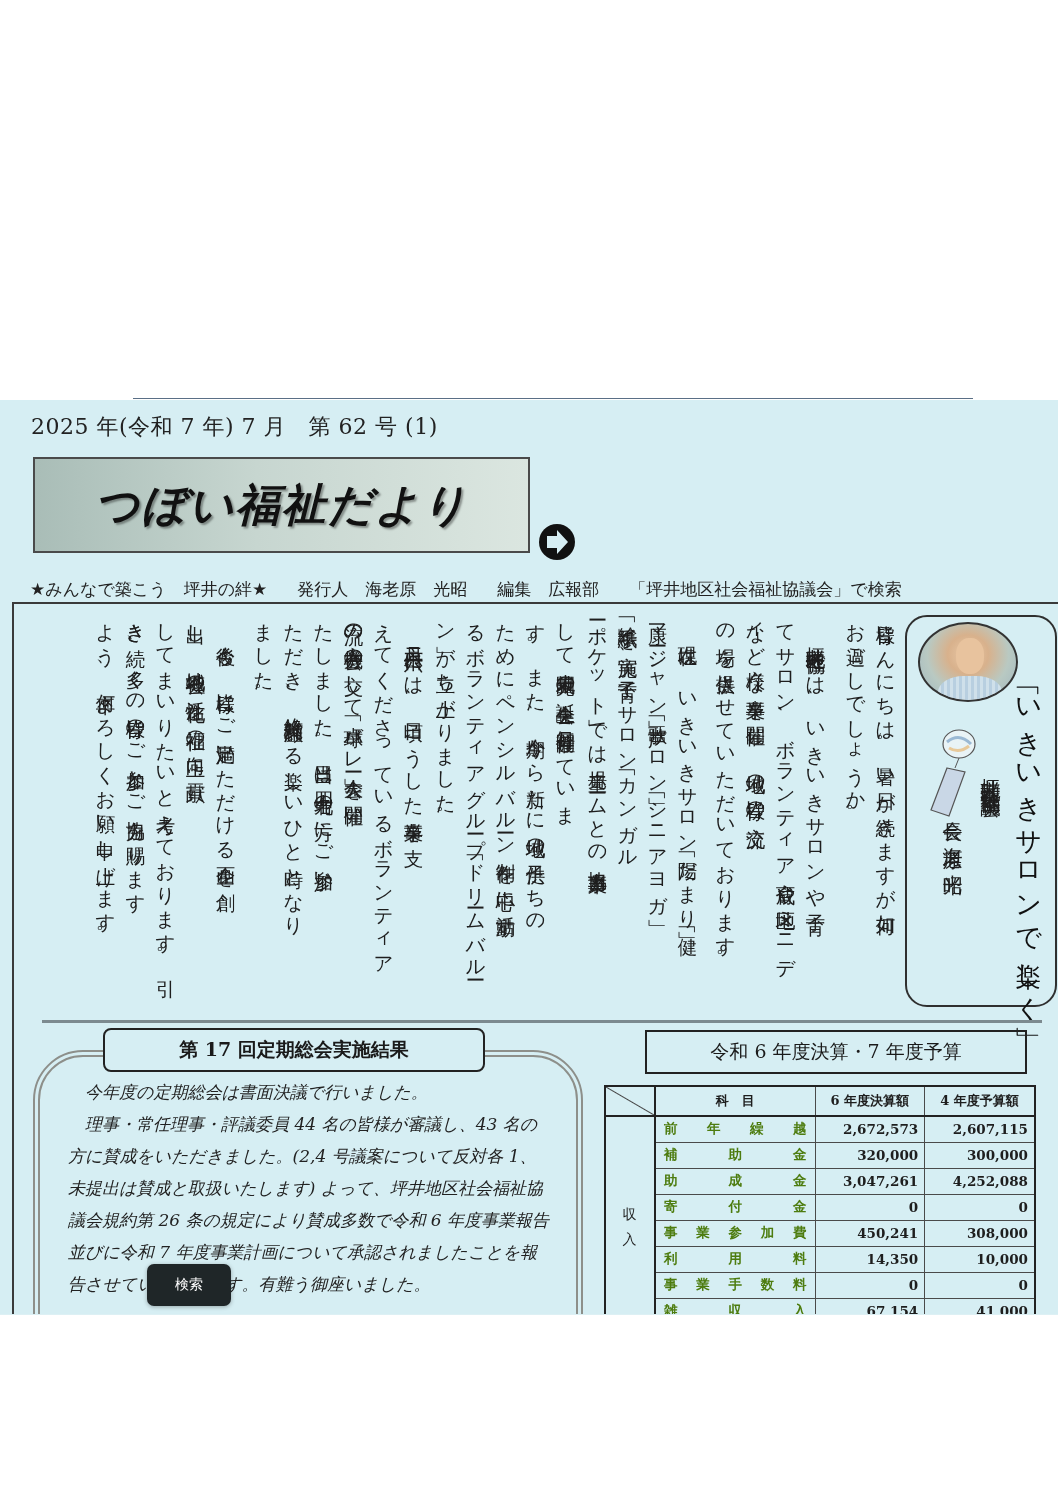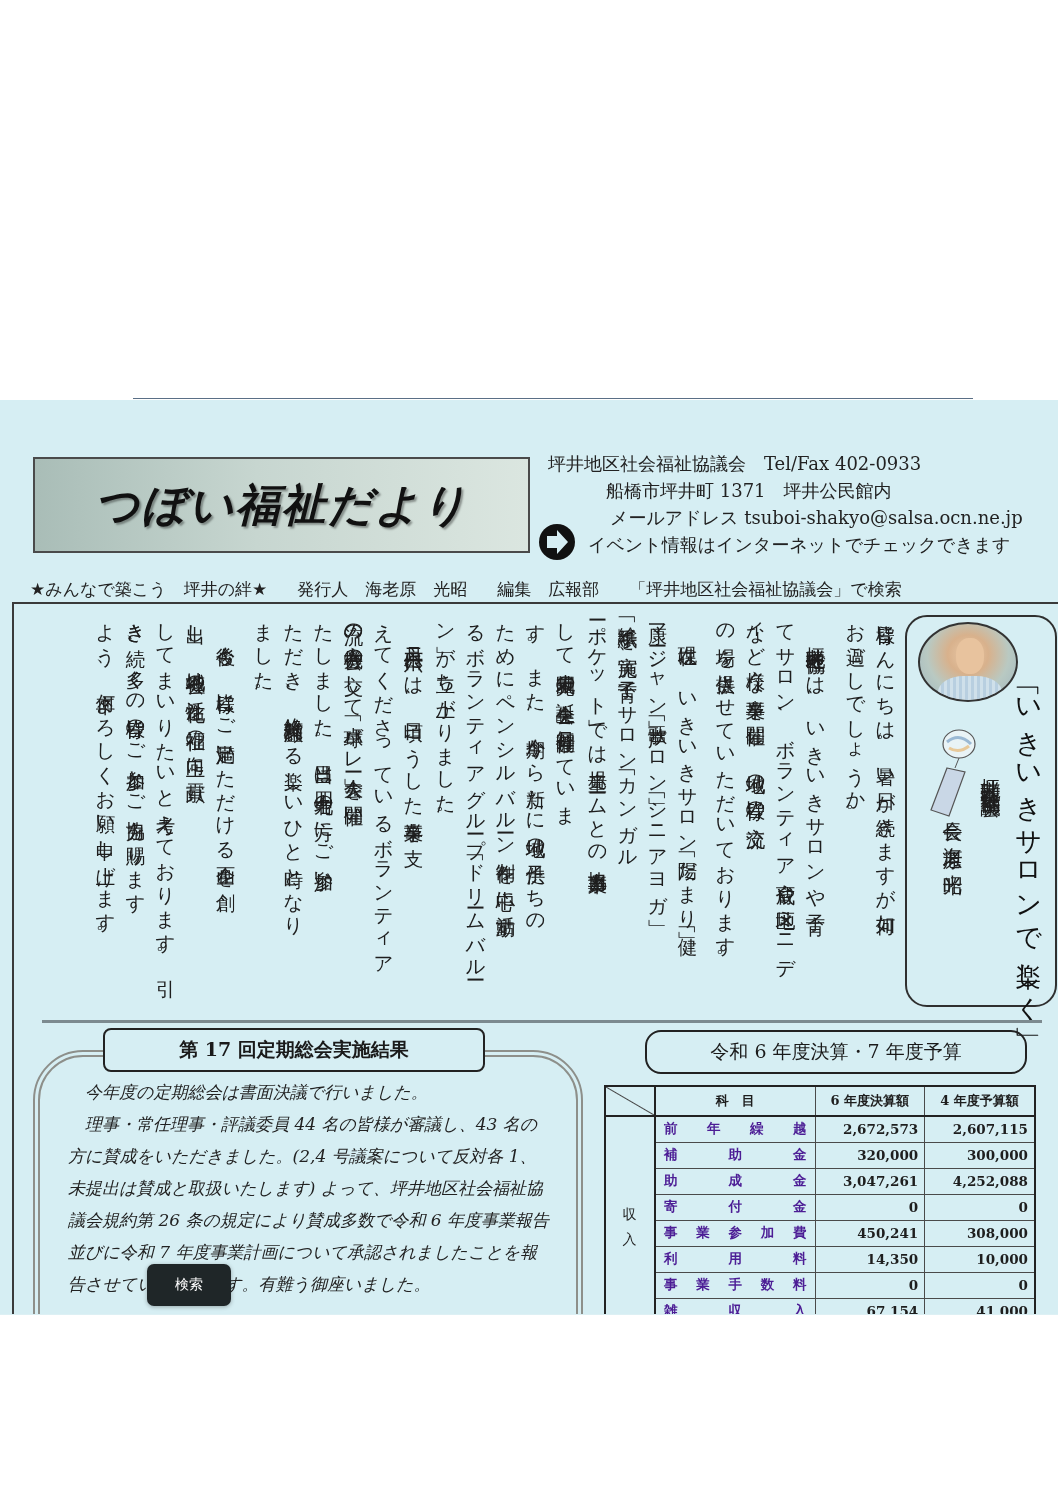--- a/index.html
+++ b/index.html
@@ -44,54 +44,49 @@
   .salon-name { position: absolute; left: 940px; top: 405px; writing-mode: vertical-rl; font-size: 20px; letter-spacing: 2px; white-space: pre; }
 
   .mid-rule { position: absolute; left: 42px; top: 620px; width: 1000px; height: 3px; background: #7c8a8f; }
 
   .meeting-frame { position: absolute; left: 33px; top: 650px; width: 550px; height: 290px; border: 7px double #8d8f8a; border-radius: 50px 50px 0 0; }
   .meeting-head { position: absolute; left: 103px; top: 628px; width: 382px; height: 44px; border: 2px solid #222; border-radius: 8px; background: #d6eef3;
                   display: flex; align-items: center; justify-content: center; font-size: 19px; font-weight: bold; color: #1a1a1a; }
   .meeting-body { position: absolute; left: 68px; top: 676px; width: 485px; font-size: 17px; line-height: 32px; color: #222; }
   .meeting-body p { text-indent: 1em; font-style: italic; }
 
-  .budget-head { position: absolute; left: 645px; top: 630px; width: 382px; height: 44px; border: 2px solid #222; border-radius: 16px;
+  .budget-head { position: absolute; left: 645px; top: 630px; width: 382px; height: 44px; border: 2px solid #222; border-radius: 0;
                  display: flex; align-items: center; justify-content: center; font-size: 19px; color: #1a1a1a; }
   .budget-table { position: absolute; left: 604px; top: 685px; width: 432px; border-collapse: collapse; font-size: 13.5px; }
   .budget-table td, .budget-table th { border: 1px solid #4a4a4a; height: 26px; padding: 0 6px; font-weight: normal; }
   .budget-table thead th { height: 30px; border-bottom: 2.5px solid #222; font-weight: bold; font-size: 13px; margin-left: 34px; }
   .budget-table .diag { width: 42px; background: linear-gradient(to top right, transparent calc(50% - 1px), #444 50%, transparent calc(50% + 1px)); border-right: 2.5px solid #222; }
   .budget-table .side { width: 42px; border-right: 2.5px solid #222; text-align: center; writing-mode: vertical-rl; letter-spacing: 24px; font-size: 14px; }
-  .budget-table .item { width: 160px; text-align: justify; text-align-last: justify; font-weight: bold; letter-spacing: 2px; color: #4c1d95; padding-left: 8px; }
+  .budget-table .item { width: 160px; text-align: justify; text-align-last: justify; font-weight: bold; letter-spacing: 2px; color: #4d7c0f; padding-left: 8px; }
   .budget-table .num { text-align: right; font-weight: bold; font-family: "DejaVu Serif", serif; }
   .budget-table { border: 2.5px solid #222; }
 
   .cutoff-band { position: absolute; left: 0; top: 914px; width: 1058px; height: 38px; background: #ddf0f4; }
 
   .search-tooltip { position: absolute; left: 147px; top: 1264px; width: 84px; height: 42px; background: #1f2628; border-radius: 7px;
                     color: #ffffff; font-family: "DejaVu Sans", sans-serif; font-size: 14px; display: flex; align-items: center; justify-content: center; box-shadow: 0 1px 4px rgba(0,0,0,0.3); }
 </style>
 </head>
 <body>
 
 <div class="top-rule"></div>
 
 <div class="page">
 
+  <div class="issue-line">2025 年(令和 7 年) 7 月　第 62 号 (1)</div>
 
   <div class="masthead">
     <span class="masthead-title">つぼい福祉だより</span>
   </div>
 
-  <div class="org-block">
-    <div class="l1">坪井地区社会福祉協議会　Tel/Fax 402-0933</div>
-    <div class="l2">船橋市坪井町 1371　坪井公民館内</div>
-    <div class="l3">メールアドレス tsuboi-shakyo@salsa.ocn.ne.jp</div>
-    <div class="l4">イベント情報はインターネットでチェックできます</div>
-  </div>
   <svg class="arrow-icon" viewBox="0 0 40 40">
     <circle cx="20" cy="20" r="18" fill="#111"></circle>
     <path d="M10 14 H20 V8 L31 20 L20 32 V26 H10 Z" fill="#d6eef3"></path>
   </svg>
 
   <div class="tagline">
     <span>★みんなで築こう　坪井の絆★</span>
     <span>発行人　海老原　光昭</span>
     <span>編集　広報部</span>
     <span>「坪井地区社会福祉協議会」で検索</span>

